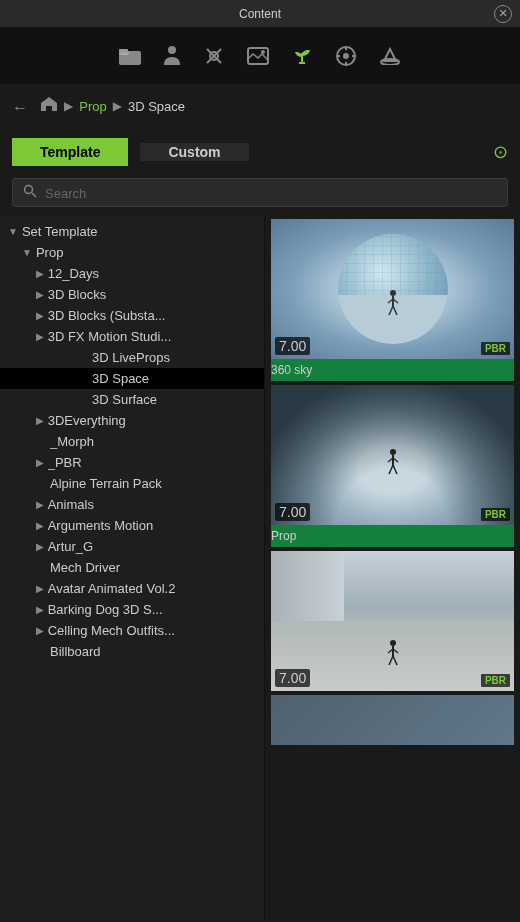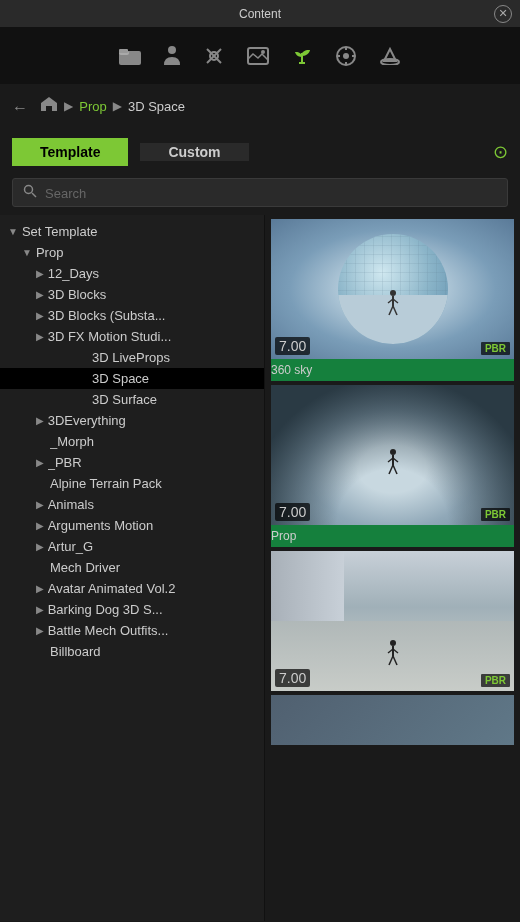--- a/index.html
+++ b/index.html
@@ -532,21 +532,21 @@
       <div class="tree-item indent-2">
         <span class="arrow">▶</span>
         <span class="label">Avatar Animated Vol.2</span>
       </div>
       <div class="tree-item indent-2">
         <span class="arrow">▶</span>
         <span class="label">Barking Dog 3D S...</span>
       </div>
       <div class="tree-item indent-2">
         <span class="arrow">▶</span>
-        <span class="label">Battle Mech Outfits...</span>
+        <span class="label">Celling Mech Outfits...</span>
       </div>
       <div class="tree-item indent-2">
         <span style="margin-right: 14px;"></span>
         <span class="label">Billboard</span>
       </div>
     </div>
 
   <div class="preview-panel" id="preview-panel">
       <div class="preview-card">
       <div class="sky-img">

